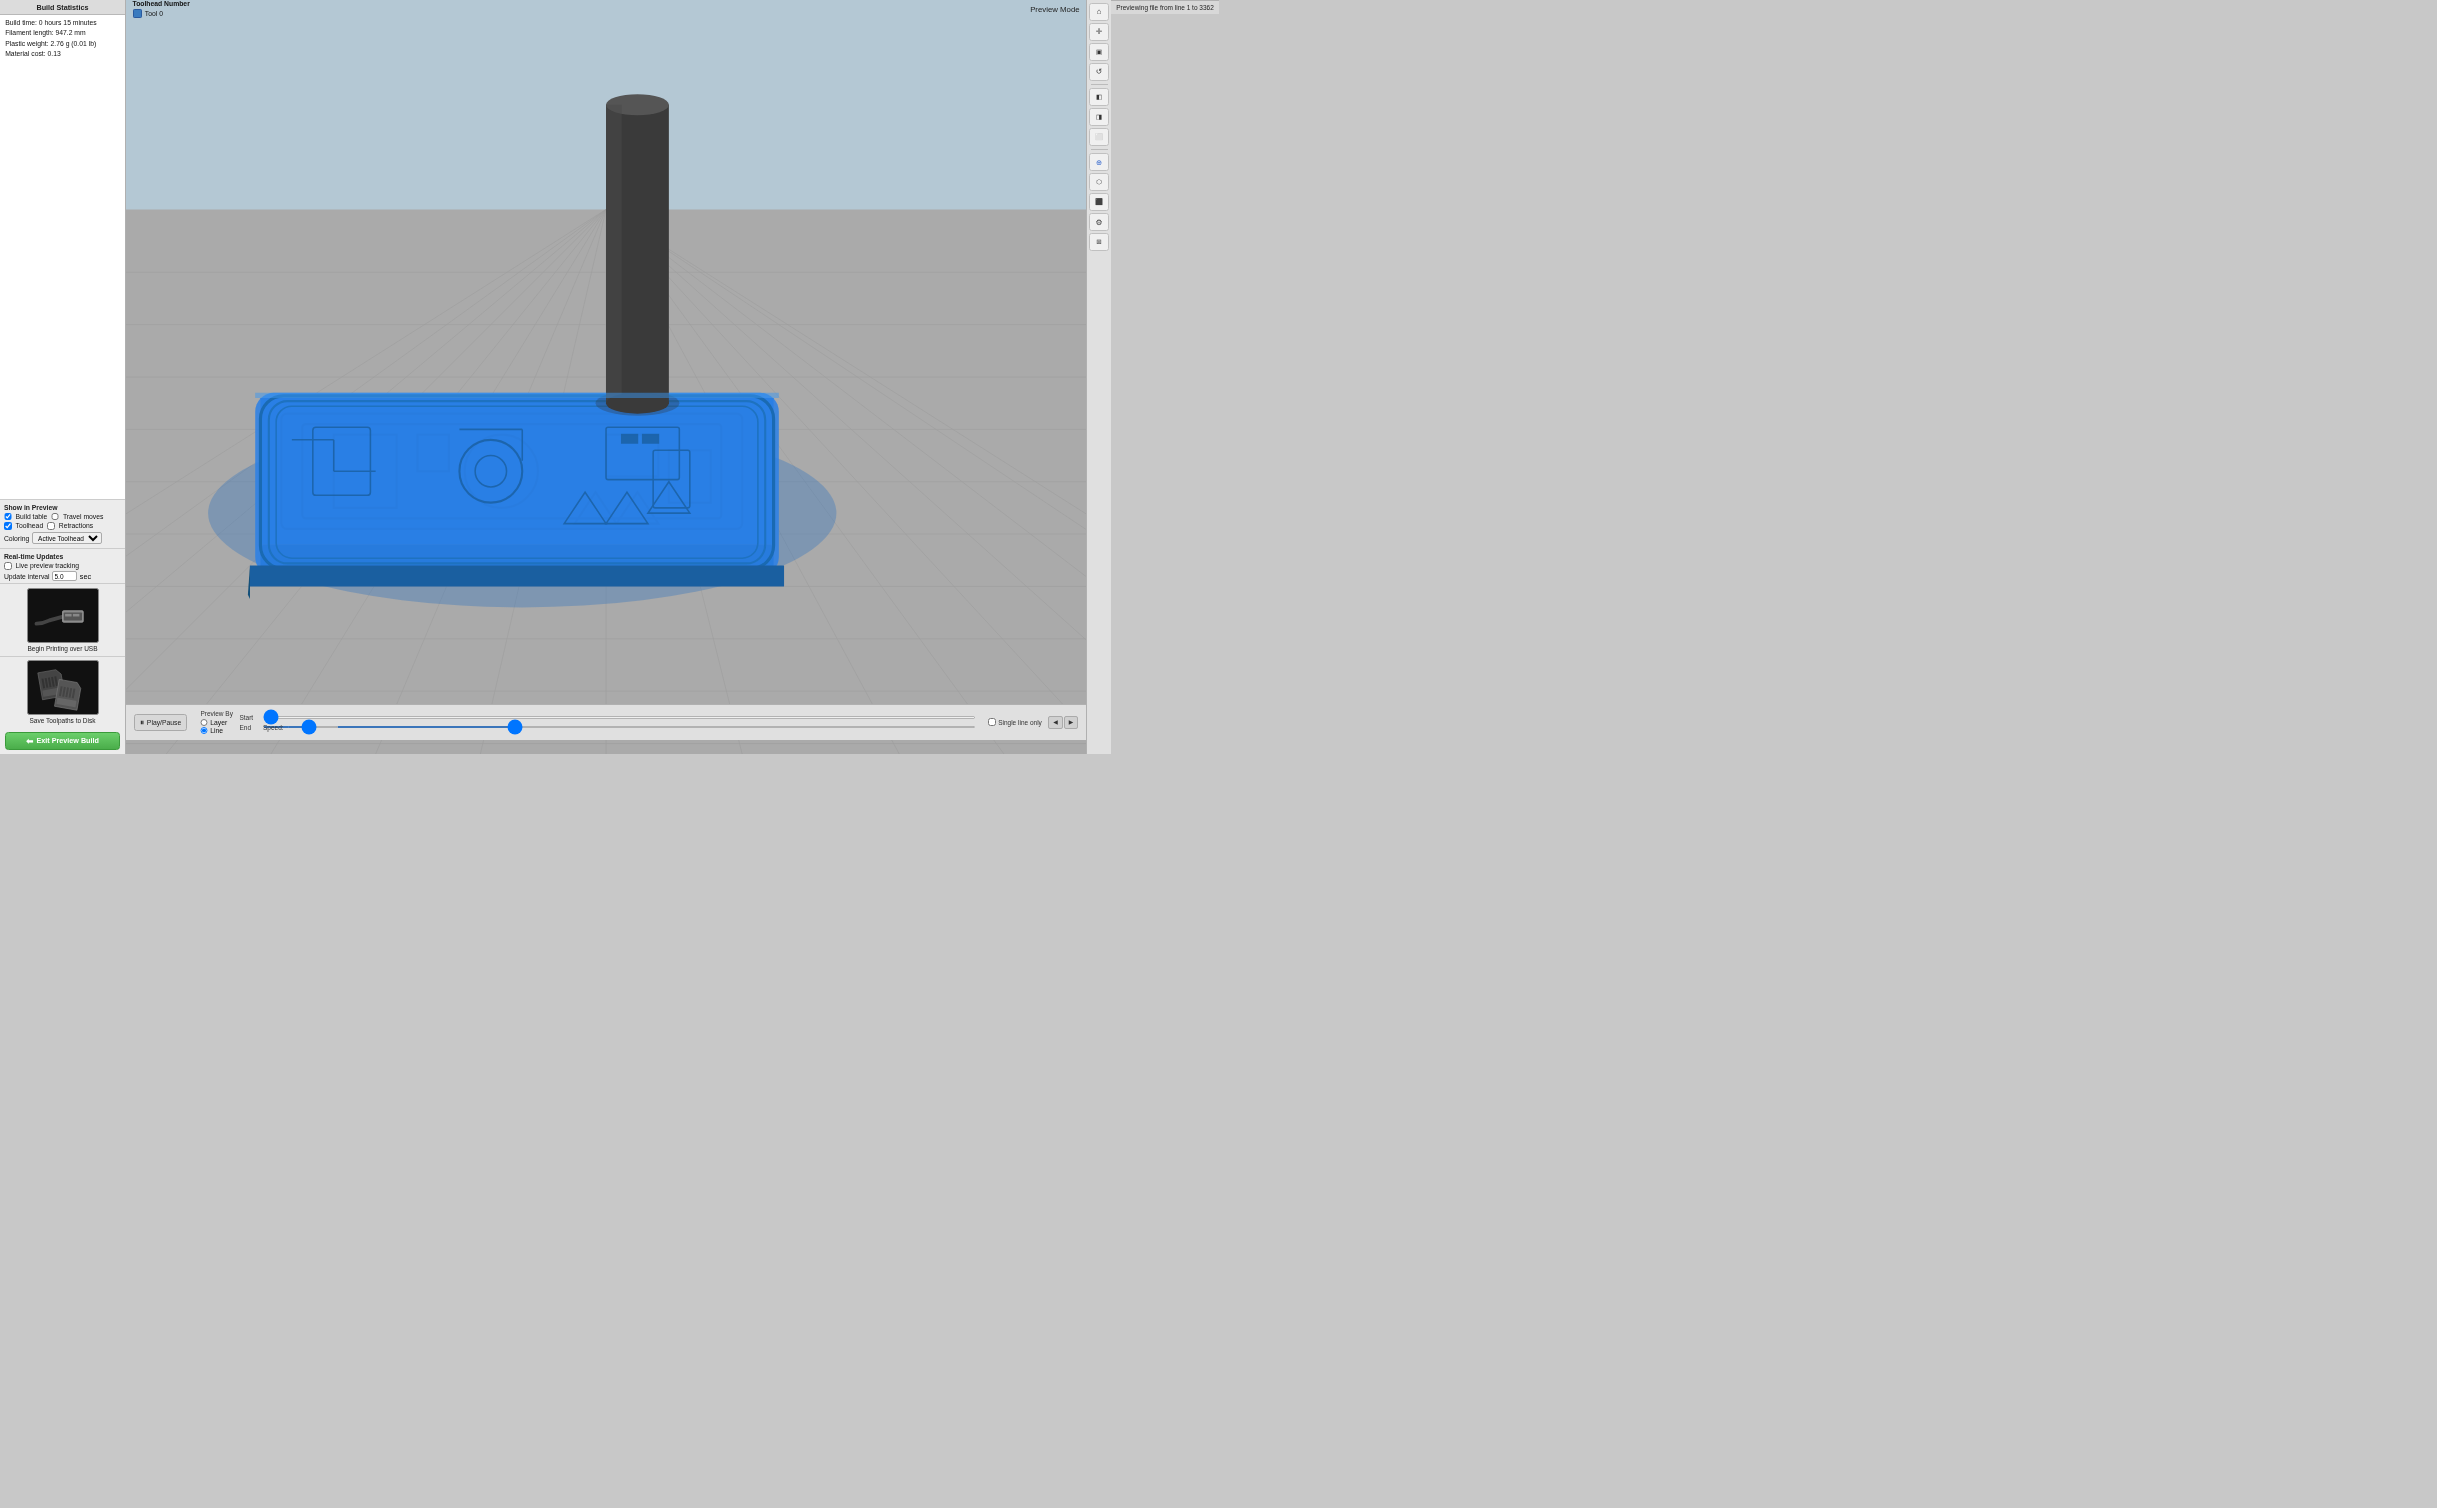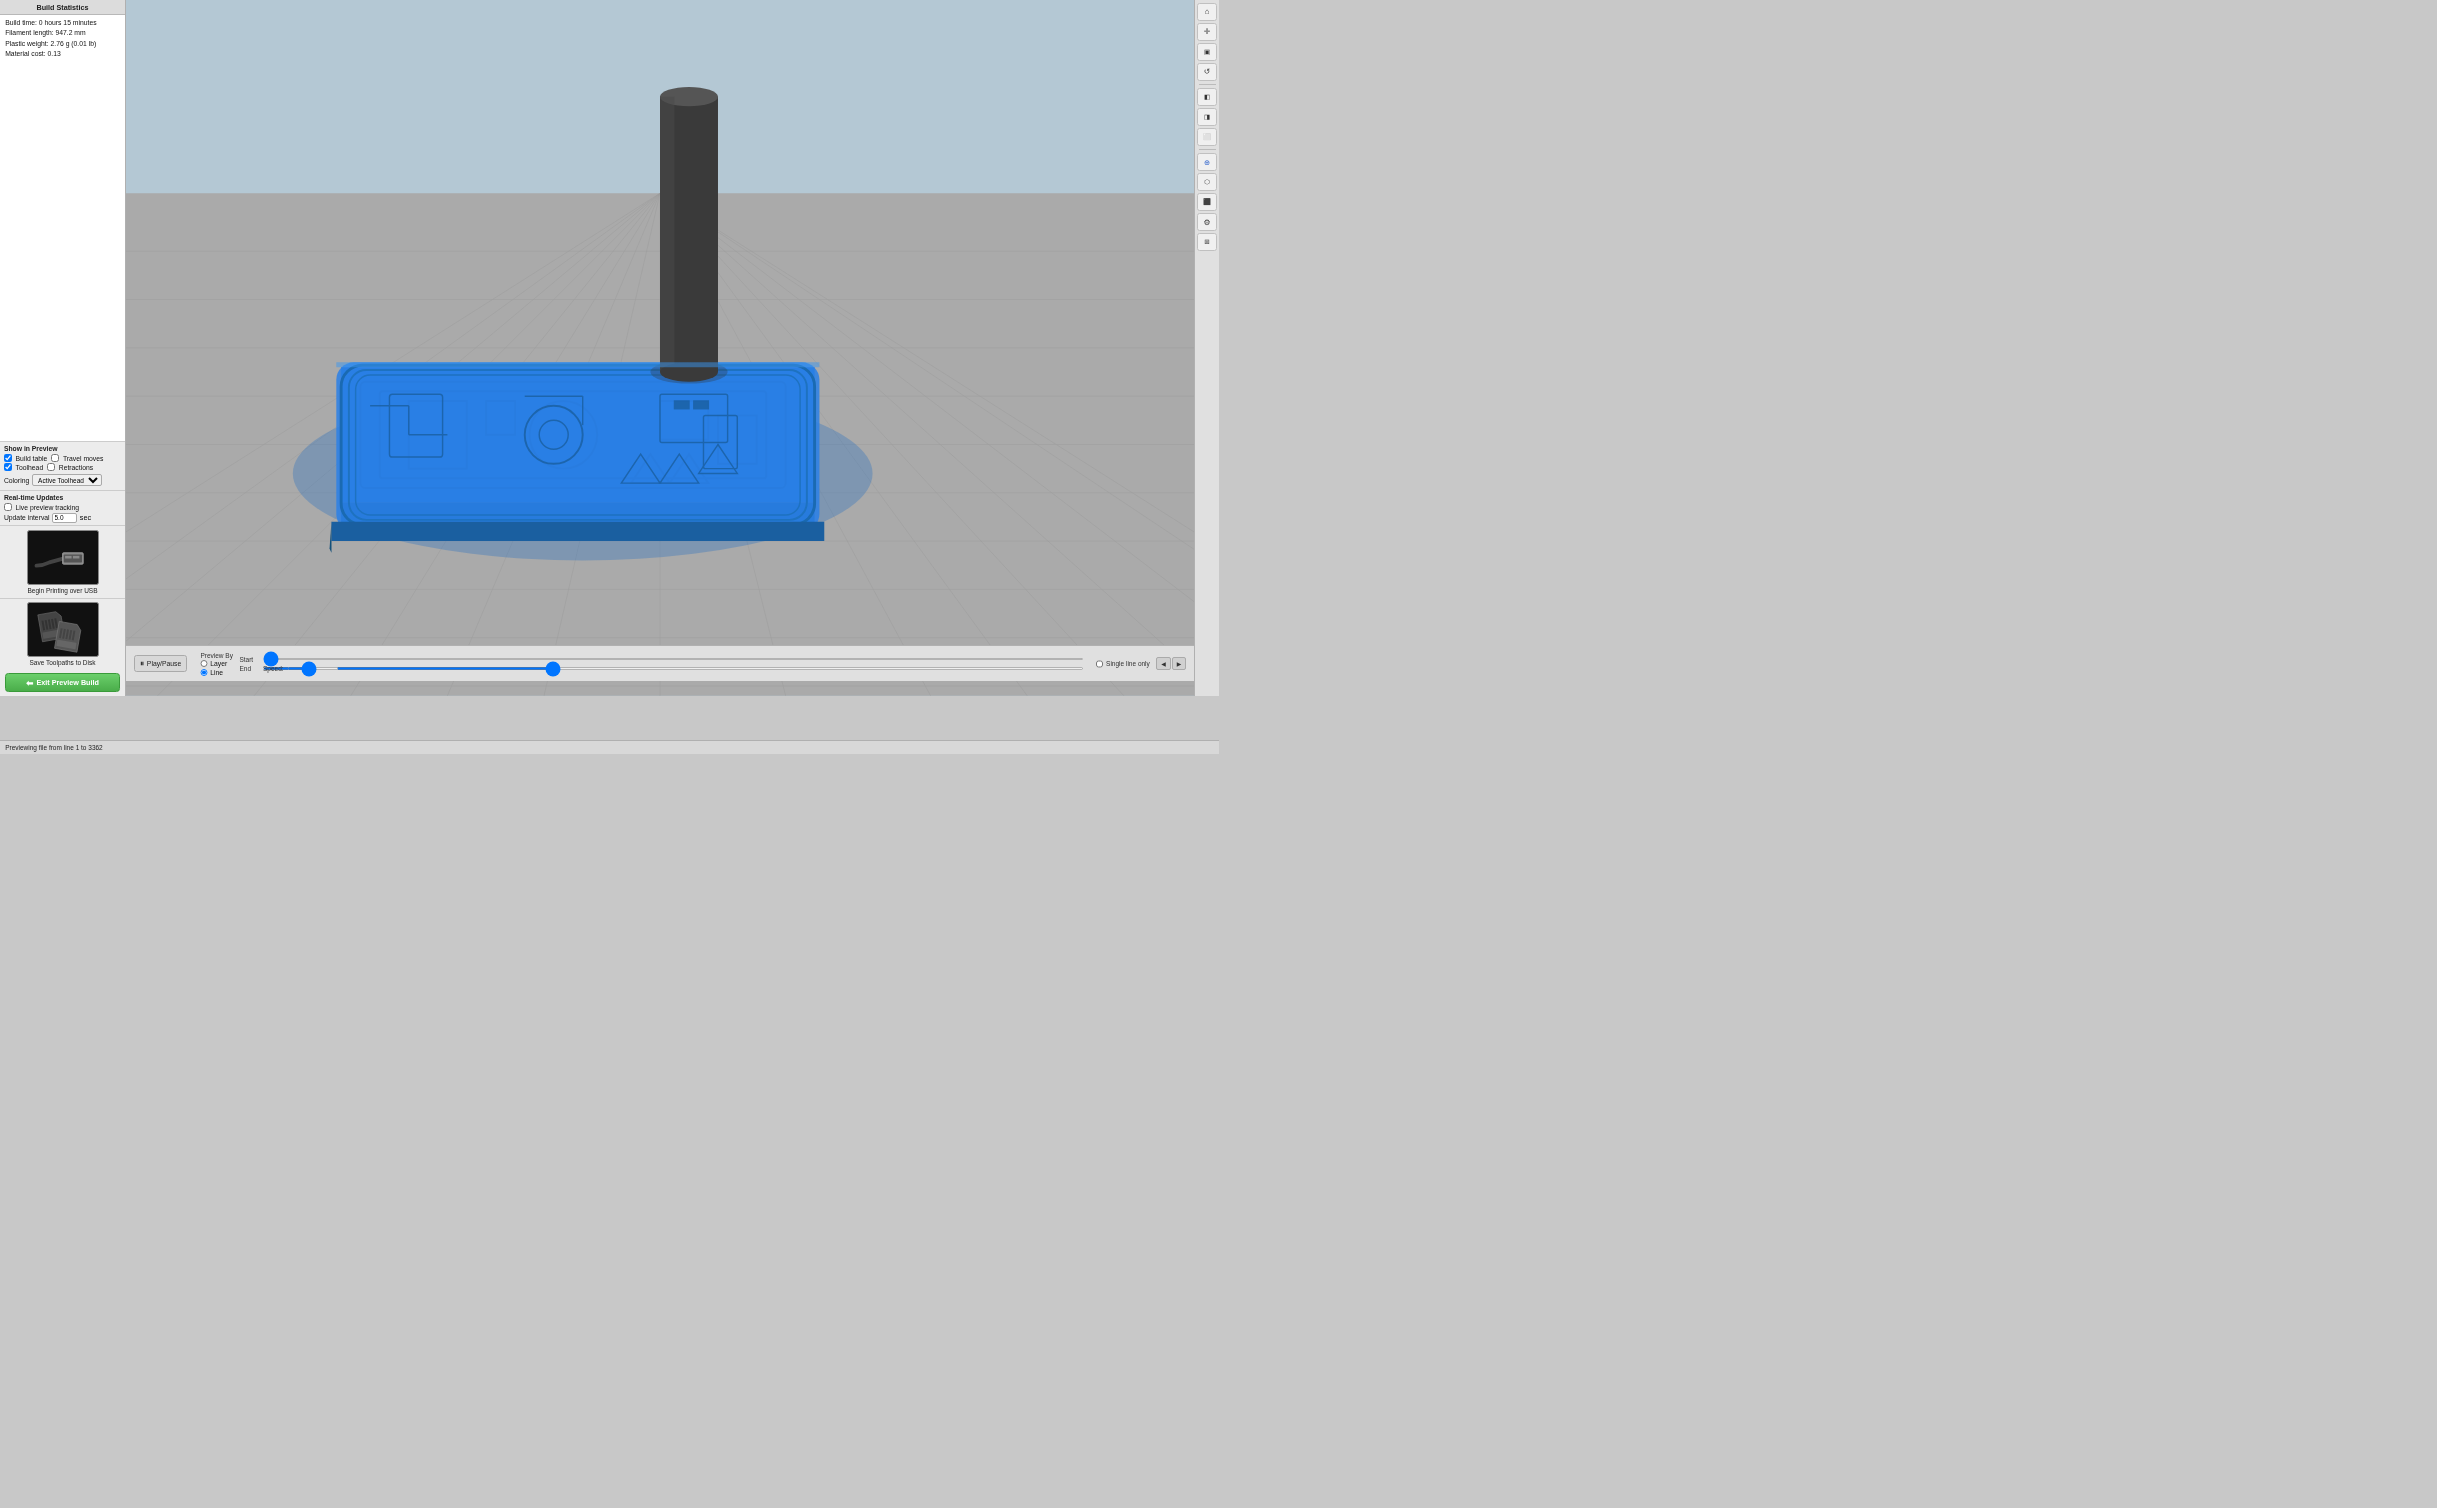--- a/index.html
+++ b/index.html
@@ -10,23 +10,22 @@
       width: 1219px;
       height: 754px;
       overflow: hidden;
       display: flex;
       flex-direction: column;
     }
 
     
     .app-container {
       display: flex;
-      flex-direction: column;
+      flex-direction: row;
       height: 100%;
-      gap: 44px;
     }
 
     .main-row {
       display: flex;
       flex: 1;
       overflow: hidden;
     }
 
     
     .left-panel {
@@ -560,20 +559,30 @@
       </div>
 
       <button class="exit-btn">
         <span class="exit-arrow">⬅</span>
         <span>Exit Preview Build</span>
       </button>
     </div>
 
     <div class="viewport">
 
+      <div class="viewport-top-bar">
+        <div class="toolhead-section">
+          <div class="toolhead-label">Toolhead Number</div>
+          <div class="toolhead-item">
+            <div class="toolhead-color-box"></div>
+            <span>Tool 0</span>
+          </div>
+        </div>
+        <div class="preview-mode-label">Preview Mode</div>
+      </div>
 
       <svg class="viewport-svg" viewBox="0 0 1640 720" preserveAspectRatio="xMidYMid slice">
 
         <rect width="1640" height="720" fill="#b4c8d4"></rect>
 
         <defs>
           <pattern id="grid-pattern" x="0" y="0" width="60" height="60" patternUnits="userSpaceOnUse">
             <path d="M 60 0 L 0 0 0 60" fill="none" stroke="#999" stroke-width="0.5"></path>
           </pattern>
         </defs>

